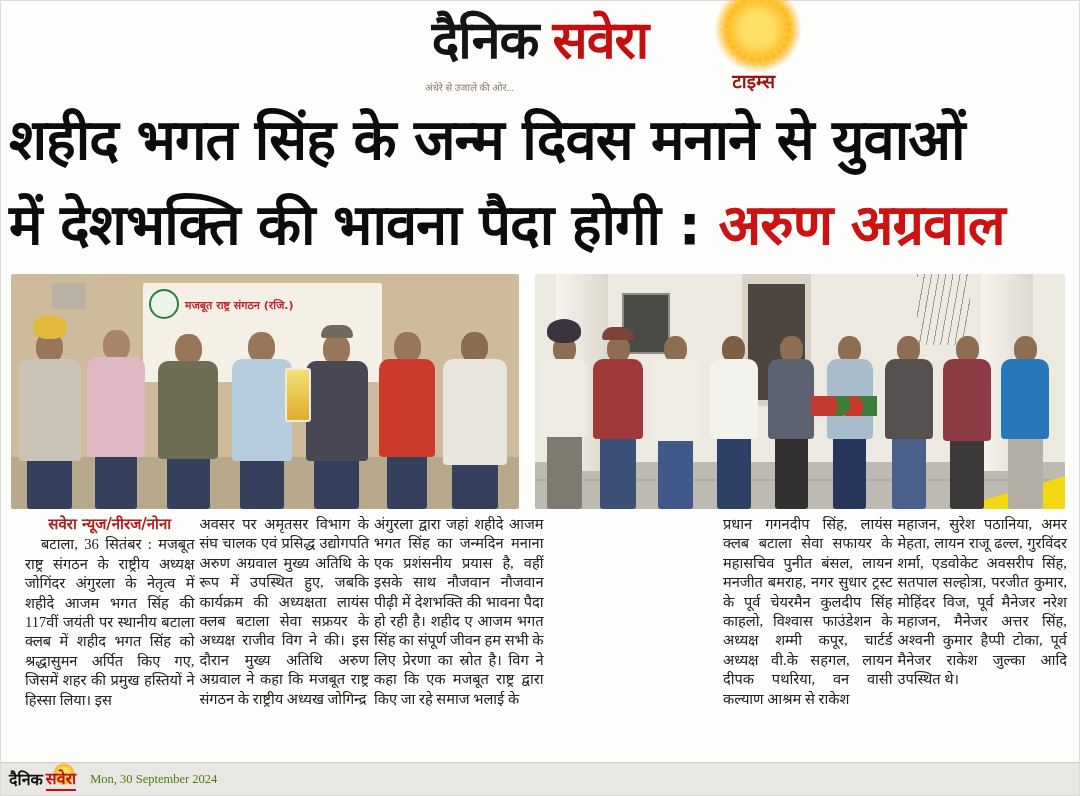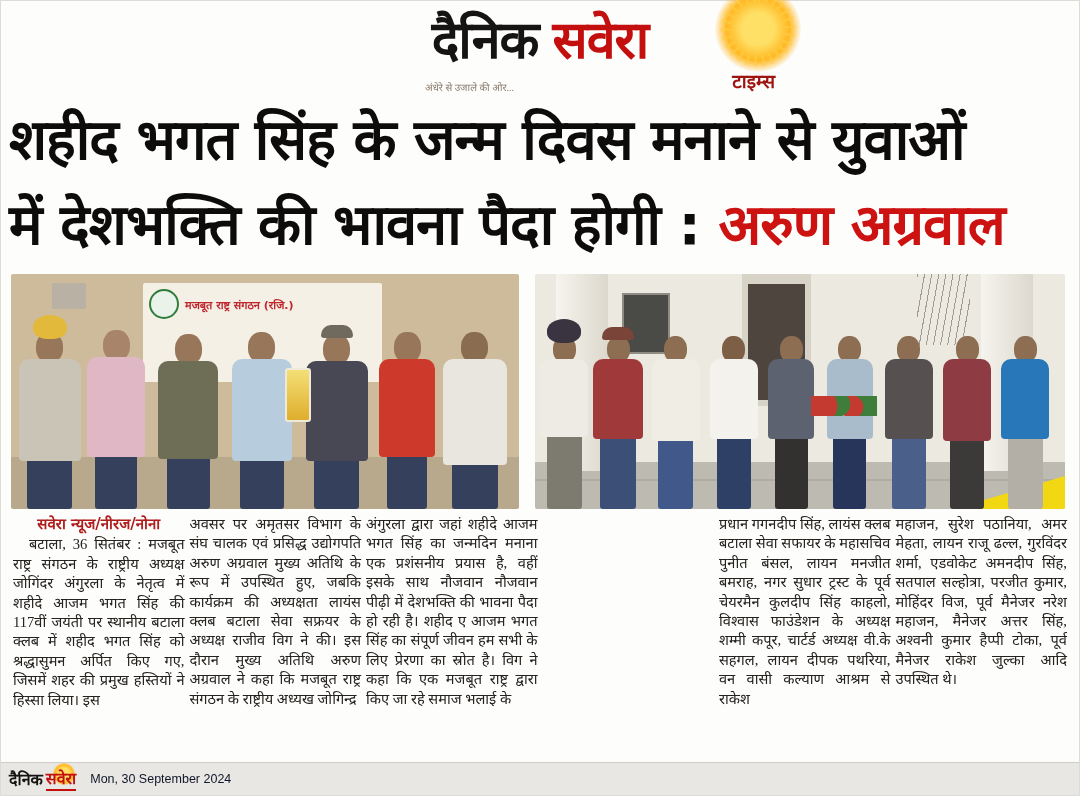--- a/index.html
+++ b/index.html
@@ -60,33 +60,33 @@
   .p-headwear-cap { width:32px; height:13px; border-radius:10px 10px 3px 3px; margin-bottom:-4px; z-index:2; }
   .p-head { width:27px; height:31px; border-radius:46%; }
   .p-torso { margin-top:-4px; border-radius:10px 10px 4px 4px; }
   .p-legs { width:72%; background:#35415c; border-radius:0 0 3px 3px; }
 
   
   .caption { margin:5px 10px 0 10px; padding-bottom:5px; border-bottom:3px solid #4c4b49;
              font-family:"DejaVu Sans", sans-serif; font-weight:700; font-size:16px; color:#262523; white-space:nowrap; }
 
   
-  .article { display:flex; gap:5px; padding:6px 12px 4px 12px; flex:1; }
+  .article { display:flex; gap:5px; padding:6px 12px 4px 24px; flex:1; }
   .col { flex:1; font-size:14.6px; line-height:19.4px; color:#24211e; text-align:justify; }
   .byline { font-family:"DejaVu Sans", sans-serif; font-weight:700; color:#b01d1d; text-align:center; font-size:15px; margin-bottom:1px; }
   .col p.indent { text-indent:16px; }
 
   
   .footer { height:33px; background:#e9e7e3; border-top:1px solid #cfcdc9; display:flex; align-items:center; padding:0 8px; gap:14px; }
   .mini-logo { display:flex; align-items:center; position:relative; }
   .mini-sun { position:absolute; left:44px; top:-4px; width:22px; height:22px; border-radius:50%;
               background:radial-gradient(circle,#ffe066 0 35%, #ffb822 60%, rgba(255,184,34,0) 75%); }
   .mini-black { position:relative; font-family:"DejaVu Sans", sans-serif; font-weight:800; font-size:16px; color:#161412; }
   .mini-red   { position:relative; font-family:"DejaVu Sans", sans-serif; font-weight:800; font-size:16px; color:#c3100f; margin-left:3px; border-bottom:2px solid #c3100f; }
-  .footer-meta { font-family:Liberation Sans, sans-serif; font-size:12.5px; color:#0f172a; line-height:15px; }
+  .footer-meta { font-family:Liberation Serif, serif; font-size:12.5px; color:#4d7c0f; line-height:15px; }
 </style>
 </head>
 <body>
 
 <div class="page">
 
   <div class="masthead">
     <div class="brand-row">
       <span class="sun"></span>
       <span class="brand-black">दैनिक</span>
@@ -220,21 +220,21 @@
       </div>
       <div class="col">
         <p>अंगुरला द्वारा जहां शहीदे आजम भगत सिंह का जन्मदिन मनाना एक प्रशंसनीय प्रयास है, वहीं इसके साथ नौजवान नौजवान पीढ़ी में देशभक्ति की भावना पैदा हो रही है। शहीद ए आजम भगत सिंह का संपूर्ण जीवन हम सभी के लिए प्रेरणा का स्रोत है। विग ने कहा कि एक मजबूत राष्ट्र द्वारा किए जा रहे समाज भलाई के</p>
       </div>
       <div class="col">
       </div>
       <div class="col">
         <p>प्रधान गगनदीप सिंह, लायंस क्लब बटाला सेवा सफायर के महासचिव पुनीत बंसल, लायन मनजीत बमराह, नगर सुधार ट्रस्ट के पूर्व चेयरमैन कुलदीप सिंह काहलो, विश्वास फाउंडेशन के अध्यक्ष शम्मी कपूर, चार्टर्ड अध्यक्ष वी.के सहगल, लायन दीपक पथरिया, वन वासी कल्याण आश्रम से राकेश</p>
       </div>
       <div class="col">
-        <p>महाजन, सुरेश पठानिया, अमर मेहता, लायन राजू ढल्ल, गुरविंदर शर्मा, एडवोकेट अमनदीप सिंह, सतपाल सल्होत्रा, परजीत कुमार, मोहिंदर विज, पूर्व मैनेजर नरेश महाजन, मैनेजर अत्तर सिंह, अश्वनी कुमार हैप्पी टोका, पूर्व मैनेजर राकेश जुल्का आदि उपस्थित थे।</p>
+        <p>महाजन, सुरेश पठानिया, अमर मेहता, लायन राजू ढल्ल, गुरविंदर शर्मा, एडवोकेट अवसरीप सिंह, सतपाल सल्होत्रा, परजीत कुमार, मोहिंदर विज, पूर्व मैनेजर नरेश महाजन, मैनेजर अत्तर सिंह, अश्वनी कुमार हैप्पी टोका, पूर्व मैनेजर राकेश जुल्का आदि उपस्थित थे।</p>
       </div>
     </div>
 
   <div class="footer">
     <div class="mini-logo">
       <span class="mini-sun"></span>
       <span class="mini-black">दैनिक</span>
       <span class="mini-red">सवेरा</span>
     </div>
     <div class="footer-meta">

